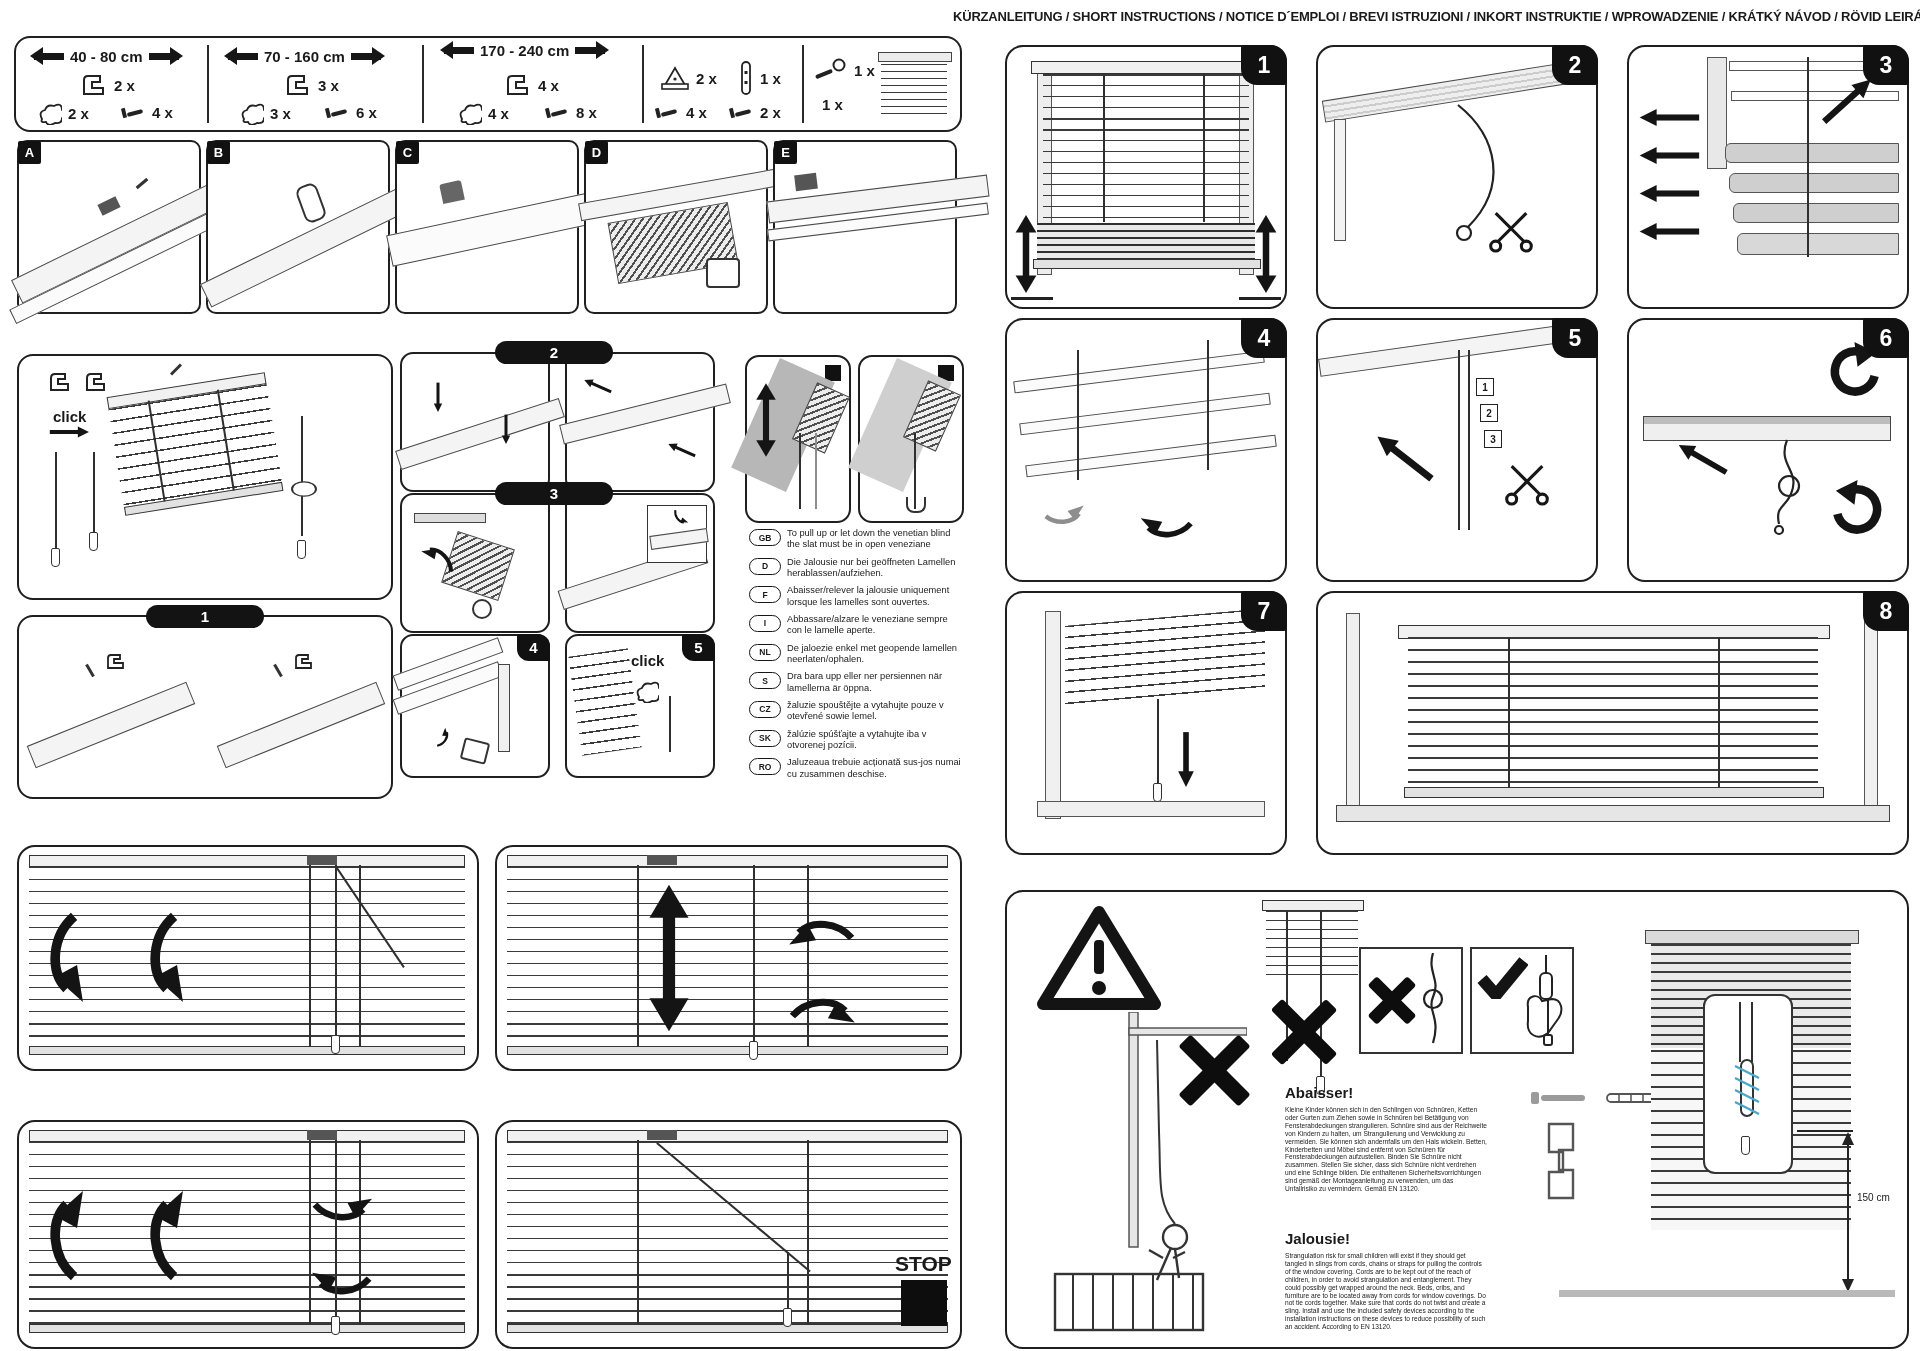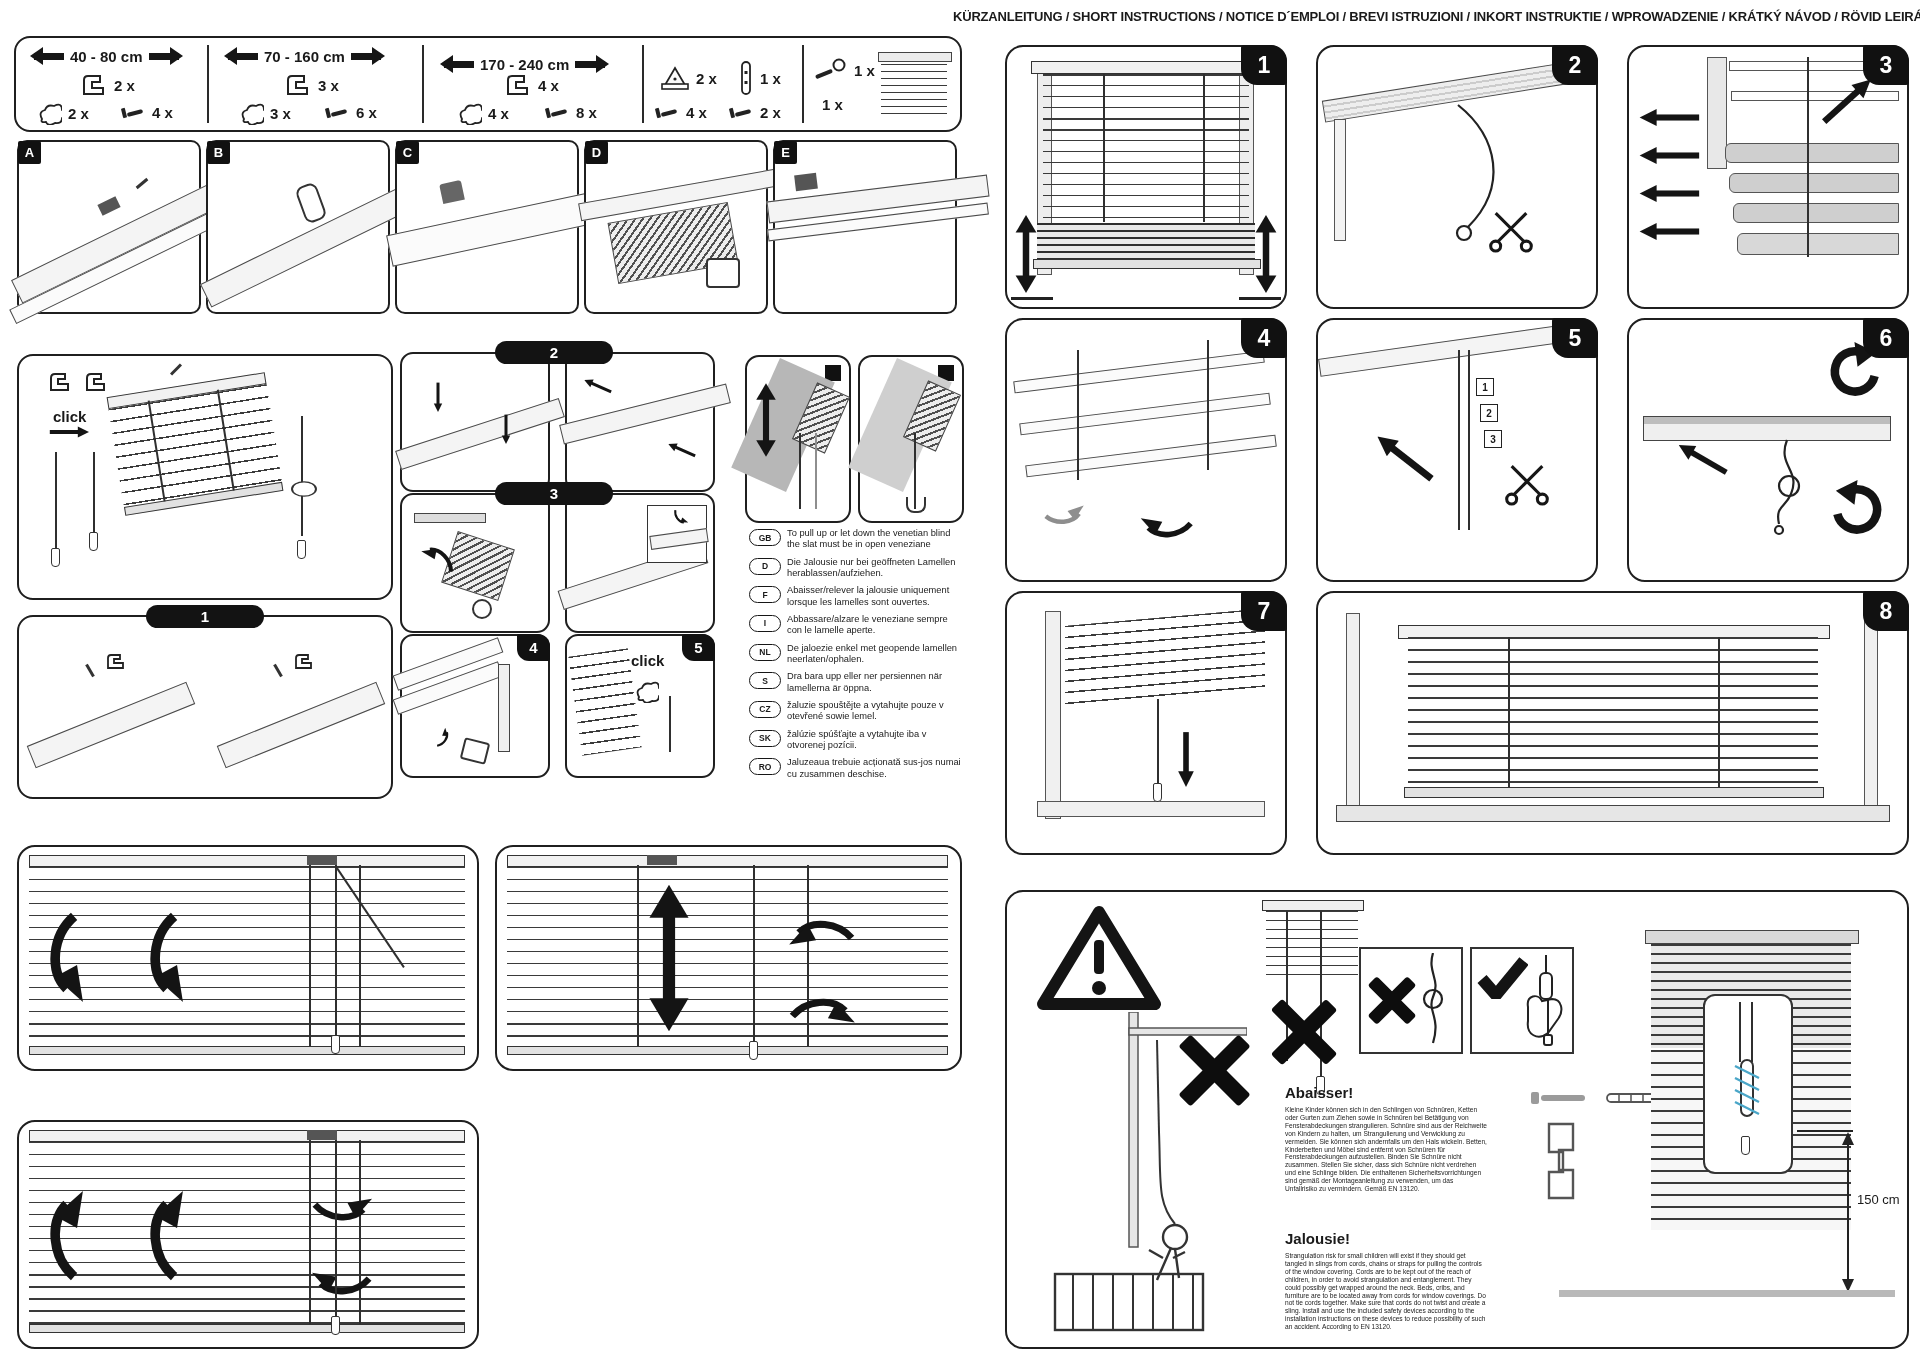--- a/index.html
+++ b/index.html
@@ -53,21 +53,21 @@
   .lang-item{display:flex;gap:6px;align-items:flex-start;}
   .lang-code{min-width:26px;height:15px;border:1.8px solid #161616;border-radius:9px;font-size:8.5px;font-weight:700;
              display:flex;align-items:center;justify-content:center;padding:0 2px;flex:0 0 auto;margin-top:1px;}
   .lang-text{font-size:9.3px;line-height:1.22;width:178px;font-weight:500;}
   
   .wtitle{position:absolute;font-size:15px;font-weight:900;}
   .wtext{position:absolute;font-size:6.6px;line-height:1.2;width:202px;font-weight:500;}
   .stoptxt{position:absolute;font-size:21px;font-weight:900;letter-spacing:0px;}
   .stopsq{position:absolute;width:46px;height:46px;background:#0d0d0d;}
   .clicktxt{position:absolute;font-size:15px;font-weight:700;}
-  .dimtxt{position:absolute;font-size:13px;font-weight:400;}
+  .dimtxt{position:absolute;font-size:10px;font-weight:400;}
   .floorbar{position:absolute;height:7px;background:#b9b9b9;}
   svg{display:block;}
   .defs{position:absolute;width:0;height:0;}
 </style>
 </head>
 <body>
 
 <svg class="defs" aria-hidden="true">
   <defs>
     <symbol id="curveDown" viewBox="0 0 70 130">
@@ -156,21 +156,21 @@
       <span class="nx">3 x</span>
     </div>
     <div class="row abs" style="left:308px;top:66px;">
       <svg width="26" height="16">
           <rect x="7" y="6" width="16" height="4" rx="2" transform="rotate(-14 15 8)" fill="#222"></rect>
           <rect x="2" y="3" width="4" height="10" rx="1" transform="rotate(-14 4 8)" fill="#222"></rect>
         </svg>
       <span class="nx">6 x</span>
     </div>
 
-    <div class="row abs" style="left:428px;top:18px;justify-content:flex-end;">
+    <div class="row abs" style="left:428px;top:4px;justify-content:flex-end;">
       <span class="ha l"></span>
       <span class="sizelbl">170 - 240 cm</span>
       <span class="ha r"></span>
     </div>
     <div class="row abs" style="left:486px;top:34px;">
       <svg width="30" height="26">
           <path d="M6 22 L6 8 Q6 4 10 4 L22 4 L22 10 L14 10 L14 16 L25 16 L25 22 Z" fill="#fff" stroke="#222" stroke-width="2"></path>
         </svg>
       <span class="nx">4 x</span>
     </div>
@@ -484,20 +484,35 @@
     <svg width="46" height="64" style="position:absolute;left:300px;top:58px;transform:rotate(-90deg);">
         <use href="#curveDown" width="46" height="64"></use>
       </svg>
     <svg width="46" height="64" style="position:absolute;left:300px;top:132px;transform:rotate(-90deg) scaleY(-1);">
         <use href="#curveDown" width="46" height="64"></use>
       </svg>
     <div class="cord" style="left:316px;top:18px;height:176px;"></div>
     <div class="tassel" style="left:312px;top:194px;"></div>
   </div>
 
+  <div class="panel" style="left:495px;top:1120px;width:463px;height:225px;">
+    <div class="blind" style="left:10px;top:8px;width:441px;height:203px;">
+      <div class="headrail"></div>
+      <div class="slats"></div>
+      <div class="botrail"></div>
+      <div class="cord" style="left:130px;top:10px;bottom:9px;"></div>
+      <div class="cord" style="left:300px;top:10px;bottom:9px;"></div>
+      <div class="abs" style="left:140px;top:0;width:30px;height:10px;background:#555;"></div>
+    </div>
+    <div class="diag" style="left:160px;top:20px;width:200px;transform:rotate(40deg);"></div>
+    <div class="cord" style="left:290px;top:130px;height:70px;"></div>
+    <div class="tassel" style="left:286px;top:186px;"></div>
+    <div class="stoptxt" style="left:398px;top:130px;">STOP</div>
+    <div class="stopsq" style="left:404px;top:158px;"></div>
+  </div>
 
   <div class="hdr" style="left:953px;top:9px;">
     <span class="hb">KÜRZANLEITUNG</span><span> / SHORT INSTRUCTIONS / NOTICE D´EMPLOI / BREVI ISTRUZIONI / INKORT INSTRUKTIE / WPROWADZENIE / KRÁTKÝ NÁVOD / RÖVID LEIRÁS</span>
   </div>
 
   <div class="panel" style="left:1005px;top:45px;width:278px;height:260px;">
     <div class="stepbadge">1</div>
     <div class="abs" style="left:30px;top:14px;width:13px;height:212px;background:#eee;border:1.5px solid #555;"></div>
     <div class="abs" style="left:232px;top:14px;width:13px;height:212px;background:#eee;border:1.5px solid #555;"></div>
     <div class="abs" style="left:24px;top:14px;width:230px;height:11px;background:#f1f1f1;border:1.6px solid #333;"></div>

